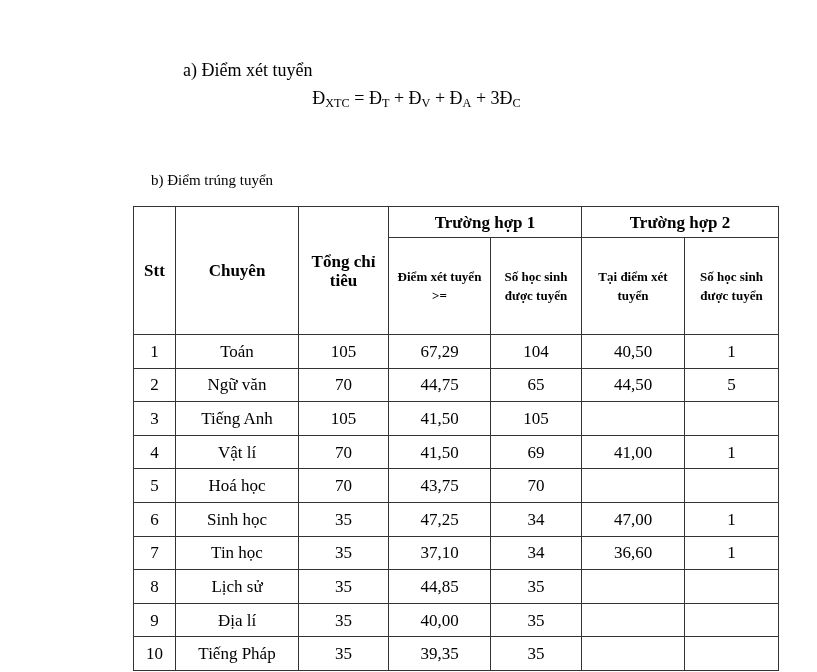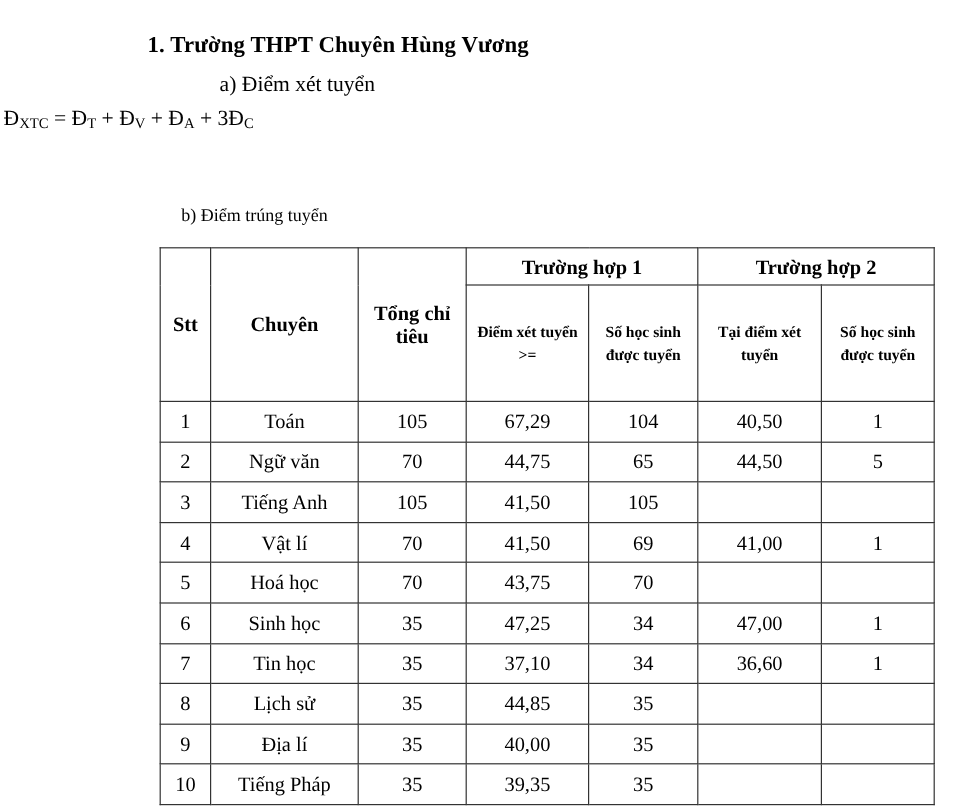--- a/index.html
+++ b/index.html
@@ -38,24 +38,24 @@
     position: absolute;
     left: 167px;
     top: 60px;
     font-size: 18px;
     white-space: nowrap;
     margin-left: 16px;
   }
 
   .formula {
     position: absolute;
-    left: 3px;
+    left: 16px;
     right: 0;
     top: 88px;
-    text-align: left;
+    text-align: center;
     font-size: 18px;
     white-space: nowrap;
   }
   .formula sub {
     font-size: 0.68em;
     vertical-align: baseline;
     position: relative;
     top: 3px;
   }
 
@@ -133,21 +133,20 @@
   .c-d1    { width: 102px; }
   .c-s1    { width: 91px; }
   .c-d2    { width: 103px; }
   .c-s2    { width: 94px; }
 </style>
 </head>
 <body>
 
 <div class="page">
 
-  <div class="doc-title">1. Trường THPT Chuyên Hùng Vương</div>
 
   <div class="sub-a">a) Điểm xét tuyển</div>
 
   <div class="formula">
     <span>Đ</span><sub>XTC</sub>
     <span>=</span>
     <span>Đ</span><sub>T</sub>
     <span>+</span>
     <span>Đ</span><sub>V</sub>
     <span>+</span>

